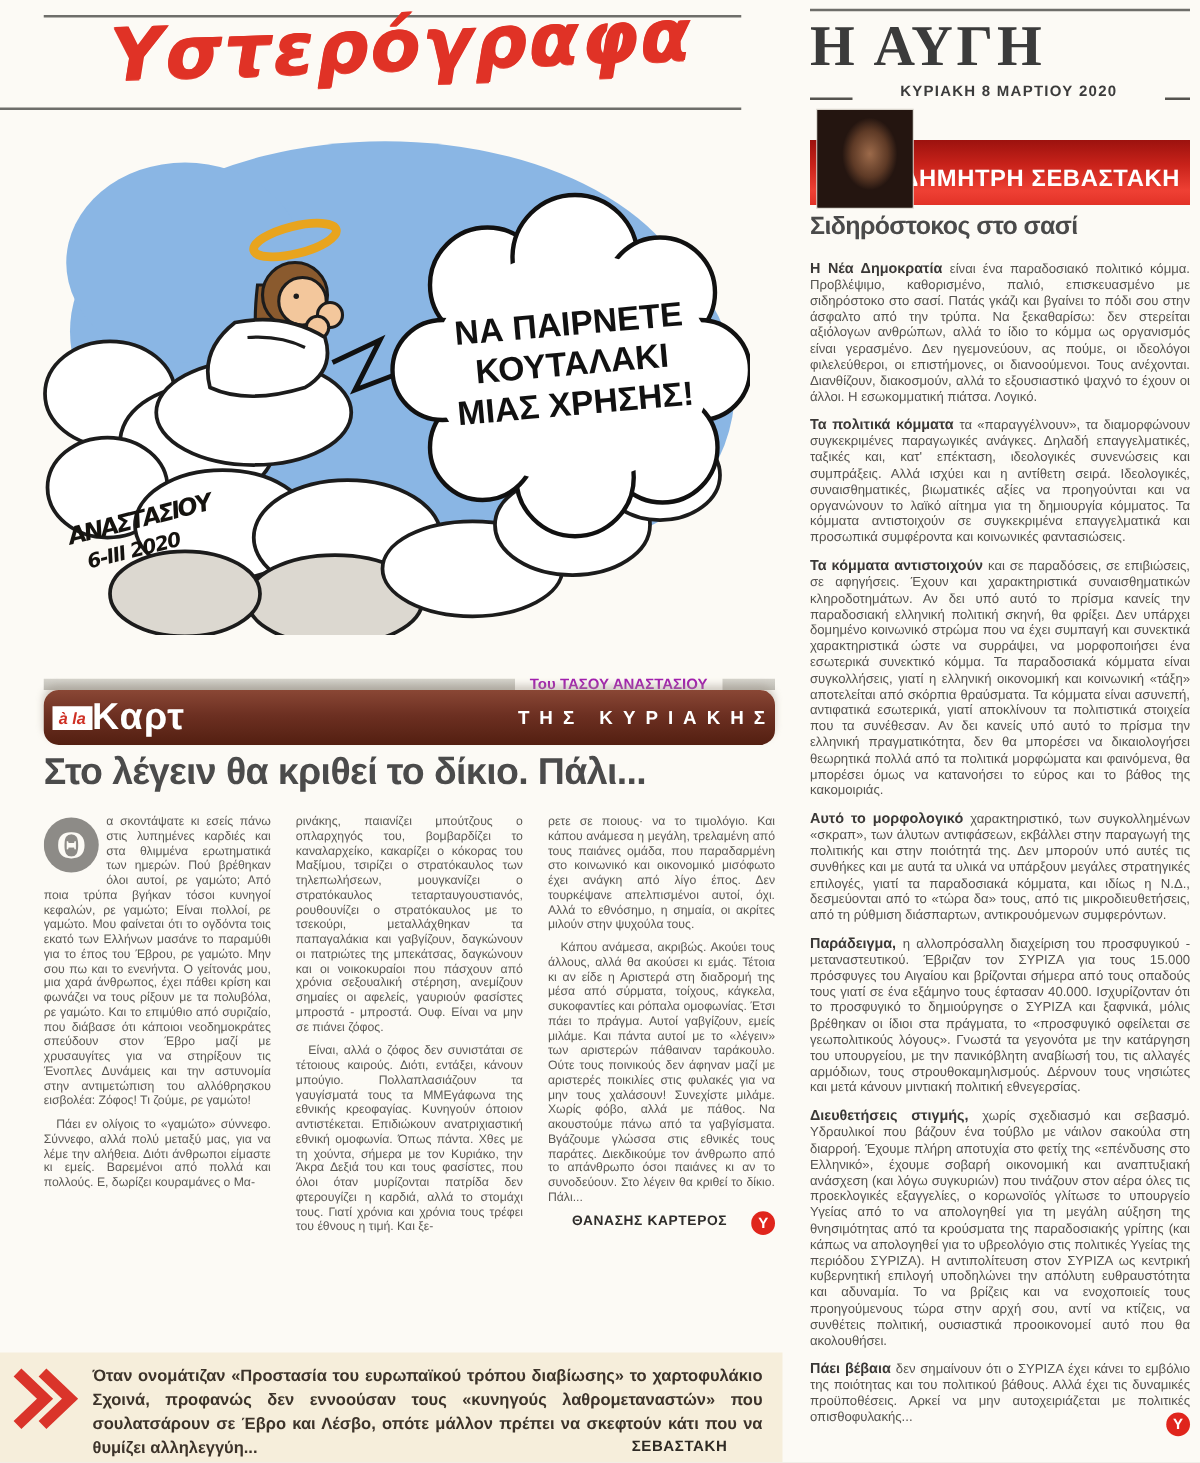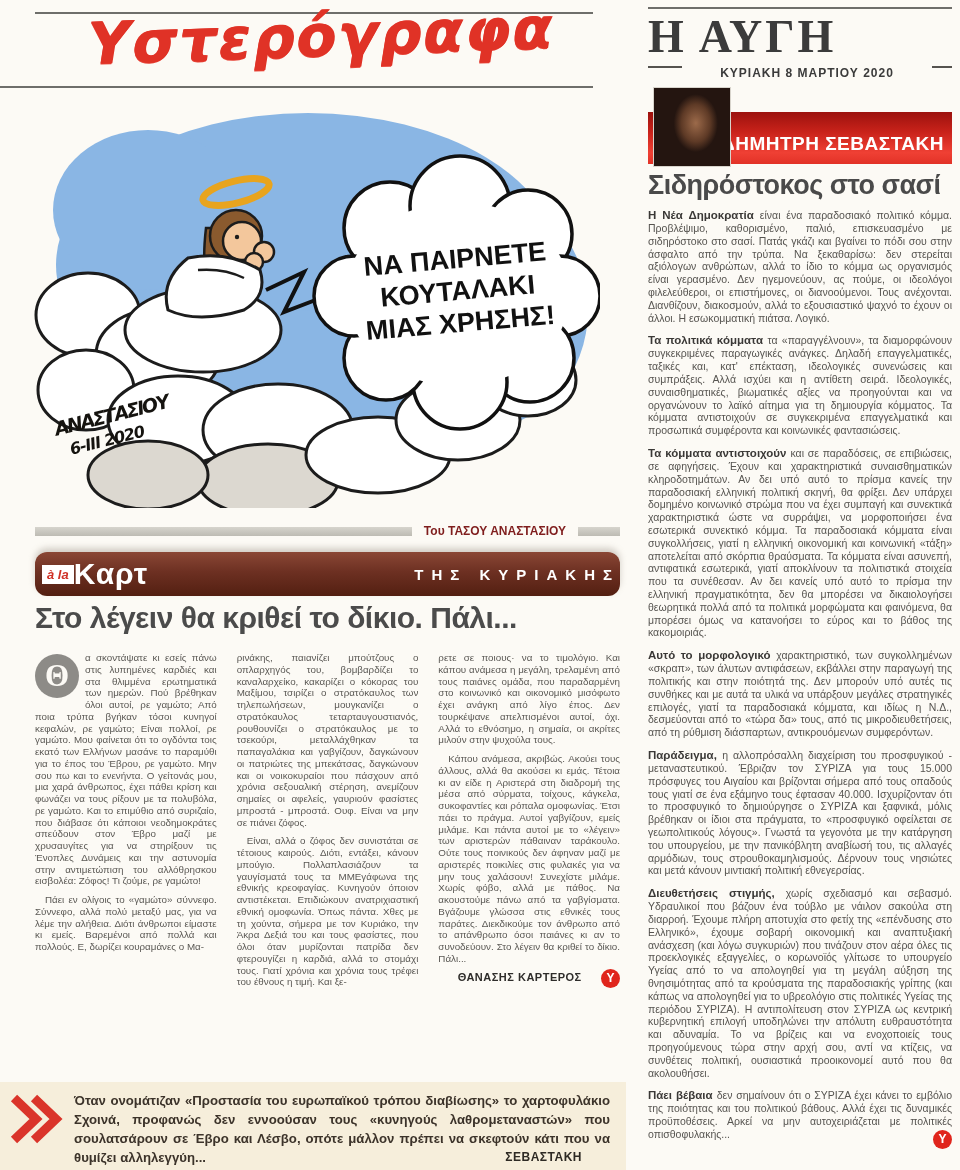--- a/index.html
+++ b/index.html
@@ -12,50 +12,50 @@
   .section-title{left:88px;top:2px;font-family:"DejaVu Sans",sans-serif;
     font-style:italic;font-weight:bold;font-size:58px;color:#e03226;
     transform:rotate(-2deg);letter-spacing:2px;
     text-shadow:1px 0 0 #e03226, 0 1px 0 #e8463a;}
 
   
   .right-col{left:648px;top:0;width:304px;height:1170px;}
   .masthead-title{top:10px;left:0;width:100%;text-align:left;
     font-family:"Liberation Serif",serif;font-weight:bold;font-size:46px;
     color:#3b3b3b;letter-spacing:3px;}
-  .date-row{top:66px;left:0;width:100%;display:flex;align-items:flex-start;}
+  .date-row{top:66px;left:0;width:100%;display:flex;align-items:flex-end;}
   .date-dash{height:2px;background:#55534f;}
   .date-text{font-size:12px;font-weight:bold;color:#3b3b3b;letter-spacing:1px;
     margin:0 10px;white-space:nowrap;}
   .author-photo{top:88px;left:6px;width:76px;height:78px;z-index:3;
     background:radial-gradient(ellipse 26px 34px at 55% 45%,#9c6a4a 0%,#5e3a26 55%,#241510 85%),#1b120d;
     box-shadow:0 0 0 1px #d8d4cc;}
   .red-band{top:112px;left:0;width:304px;height:52px;
     background:linear-gradient(to bottom,#9c120e 0%,#c8221a 38%,#ef4034 78%,#e23227 100%);
     display:flex;align-items:flex-end;justify-content:flex-end;z-index:2;}
   .red-band span{color:#fff;font-weight:bold;font-size:19px;letter-spacing:.5px;
     padding:0 8px 9px 0;text-align:center;}
-  .opinion-headline{top:170px;left:0;width:304px;font-size:27px;font-weight:bold;
+  .opinion-headline{top:170px;left:0;width:304px;font-size:20px;font-weight:bold;
     color:#4a4a4a;letter-spacing:-.5px;}
   .opinion-body{top:208px;left:0;width:304px;font-size:10.5px;line-height:1.22;
     color:#565450;text-align:justify;}
   .opinion-body p{margin:0 0 9px 0;}
   .opinion-body b{color:#3a3836;font-size:11.5px;}
   .y-logo{display:inline-block;width:19px;height:19px;border-radius:50%;
     background:#e0251c;color:#fff;font-weight:bold;font-size:12px;line-height:19px;
     text-align:center;vertical-align:middle;}
   .opinion-body .y-logo{float:right;margin-top:2px;}
 
   
   .cartoon{left:28px;top:100px;width:572px;height:408px;}
 
   
   .credit-row{left:35px;top:524px;width:585px;display:flex;align-items:center;}
   .credit-bar{height:9px;background:linear-gradient(to bottom,#d6d4cd,#bdbbb3);}
-  .credit-text{font-size:12px;font-weight:bold;color:#7f1d1d;margin:0 12px;white-space:nowrap;}
+  .credit-text{font-size:12px;font-weight:bold;color:#a21caf;margin:16px 12px;white-space:nowrap;}
 
   
   .kart-band{left:35px;top:552px;width:585px;height:44px;
     background:linear-gradient(to bottom,#8a4735 0%,#6d3022 45%,#531f11 100%);
     display:flex;align-items:center;box-shadow:0 -4px 6px rgba(160,150,140,.45);border-radius:12px;}
   .ala-box{background:#fff;color:#cf3126;font-style:italic;font-weight:bold;
     font-size:13px;padding:3px 5px;margin-left:7px;line-height:1;}
   .kart-word{color:#fff;font-weight:bold;font-size:30px;margin-left:0;letter-spacing:1px;}
   .kart-right{margin-left:auto;color:#fff;font-weight:bold;font-size:15px;
     letter-spacing:8px;}

